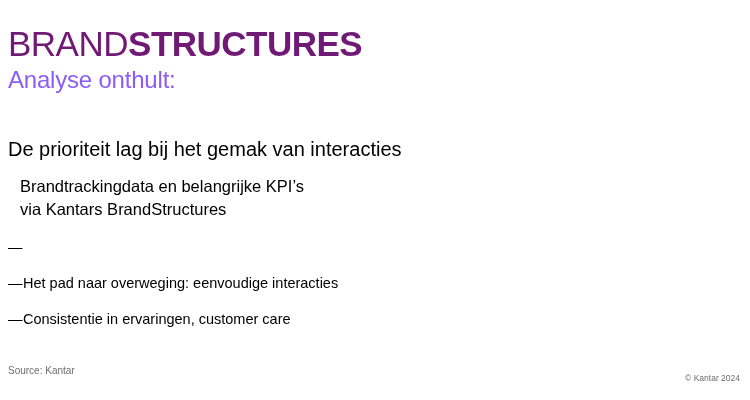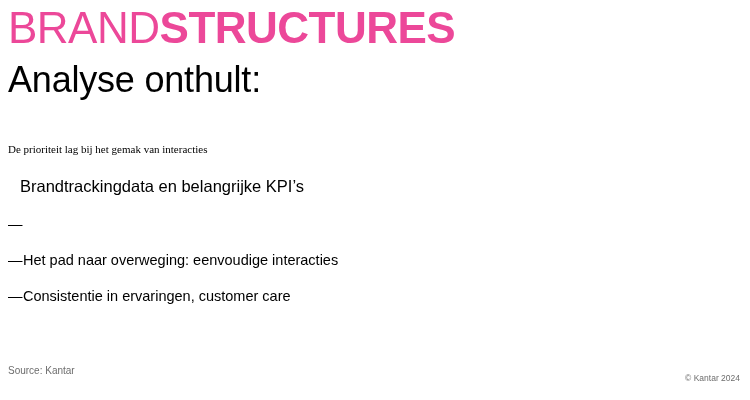--- a/index.html
+++ b/index.html
@@ -20,60 +20,59 @@
     position: relative;
     width: 750px;
     height: 400px;
     background: #ffffff;
   }
 
   
   .brand {
     position: absolute;
     left: 8px;
-    top: 4px;
-    font-size: 44px;
+    top: 20px;
+    font-size: 35px;
     line-height: 48px;
     letter-spacing: -0.5px;
-    color: #ec4899;
+    color: #701a75;
     white-space: nowrap;
   }
   .brand .brand-light {
     font-weight: 300;
   }
   .brand .brand-bold {
     font-weight: 700;
   }
 
   .headline {
     position: absolute;
     left: 8px;
     top: 58px;
-    font-size: 36px;
+    font-size: 24px;
     line-height: 44px;
     font-weight: 400;
-    color: #000000;
+    color: #8b5cf6;
     letter-spacing: -0.2px;
     white-space: nowrap;
   }
 
   
   .left-col {
     position: absolute;
     left: 8px;
     top: 138px;
     width: 452px;
   }
   .lead-line {
-    font-size: 11px;
+    font-size: 20px;
     line-height: 22px;
     font-weight: 400;
     color: #000000;
     white-space: nowrap;
-    font-family: Liberation Serif, serif;
   }
   .body-para {
     margin-top: 15px;
     font-size: 16.5px;
     line-height: 23px;
     font-weight: 400;
     color: #000000;
     margin-left: 12px;
   }
   .body-para .para-line {
@@ -197,20 +196,21 @@
   </div>
 
   <div class="headline">Analyse onthult:</div>
 
   <div class="left-col">
 
     <div class="lead-line">De prioriteit lag bij het gemak van interacties</div>
 
     <div class="body-para">
       <span class="para-line">Brandtrackingdata en belangrijke KPI’s</span>
+      <span class="para-line">via Kantars BrandStructures</span>
     </div>
 
     <div class="bullet-list">
       <div class="bullet-item">
         <span class="bullet-dash">—</span>
       </div>
       <div class="bullet-item">
         <span class="bullet-dash">—</span>
         <span>Het pad naar overweging: eenvoudige interacties</span>
       </div>

